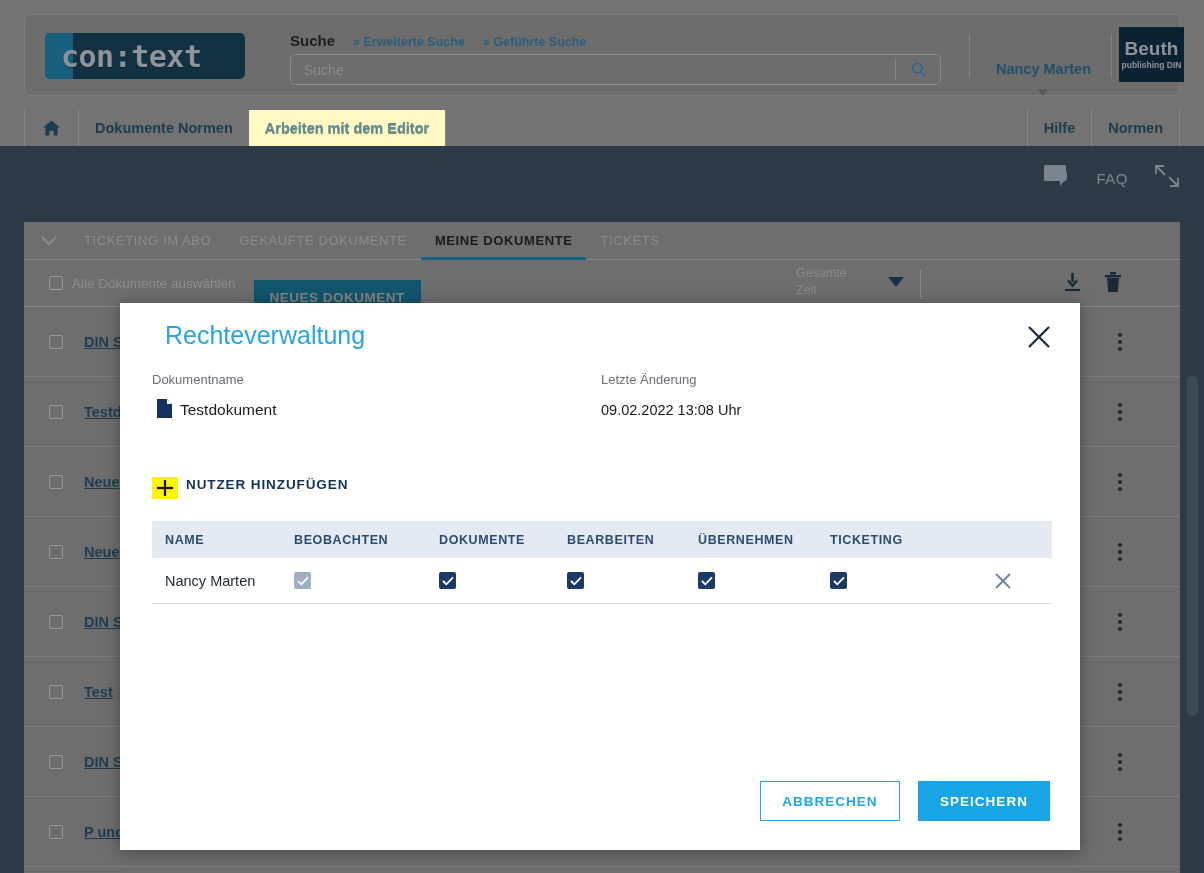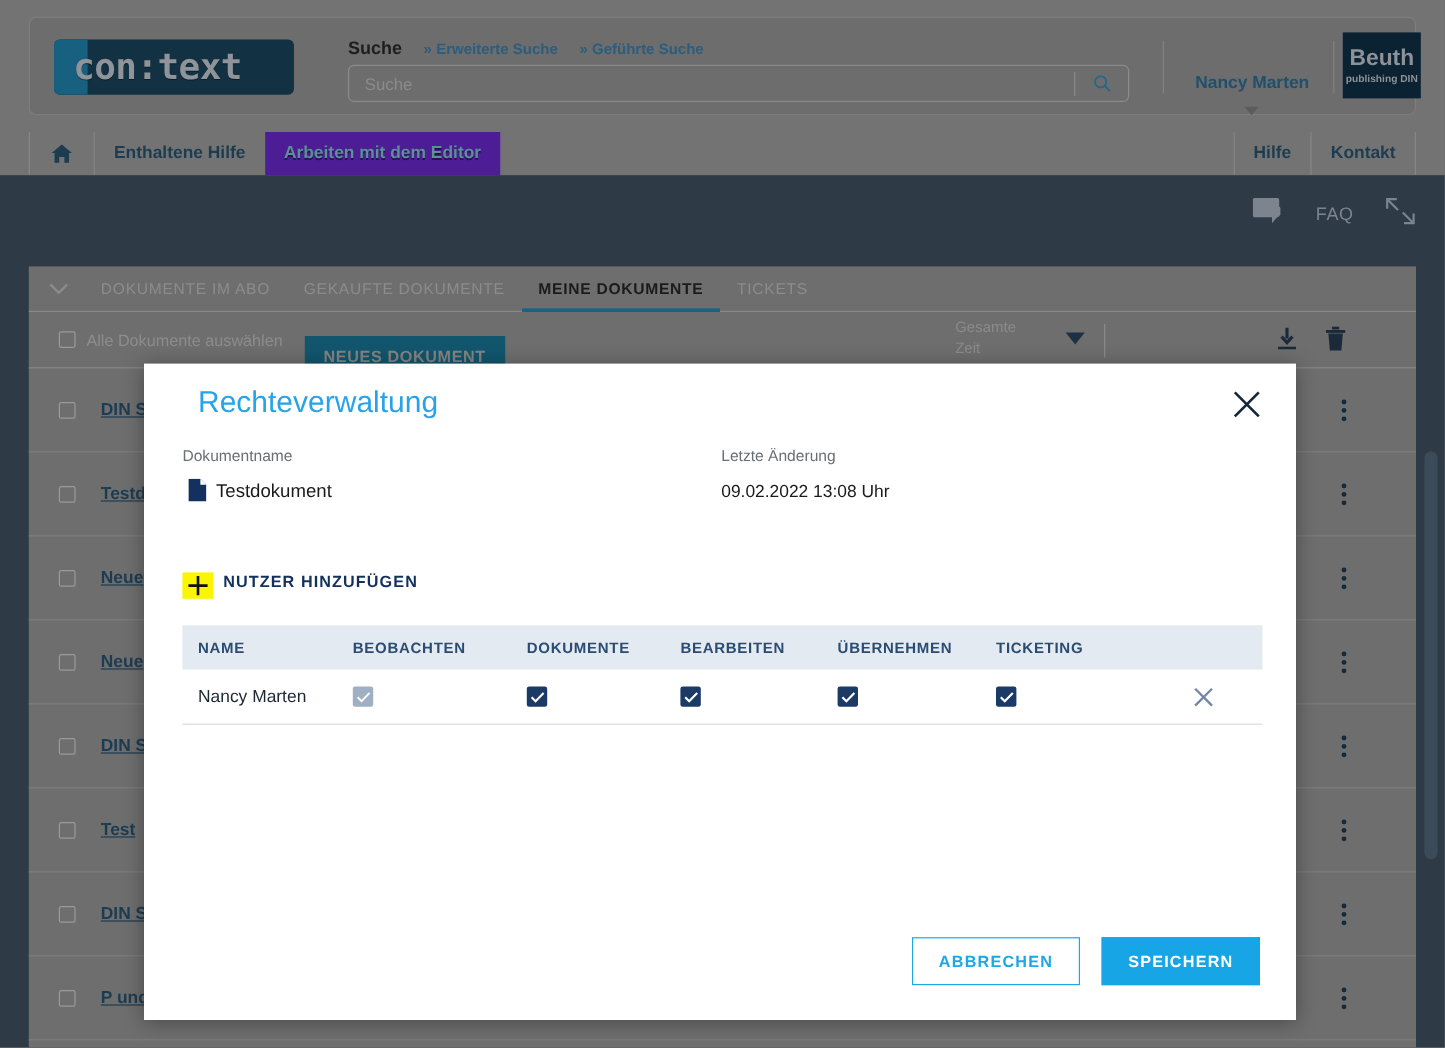--- a/index.html
+++ b/index.html
@@ -157,21 +157,21 @@
     height: 36px;
     color: #1d3c4f;
     font-size: 14.5px;
     font-weight: 700;
     border-left: 1px solid #868686;
     cursor: pointer;
     white-space: nowrap;
   }
   .nav-item:last-child { border-right: 1px solid #868686; }
   .nav-item.active {
-    background: #4c1d95;
+    background: #fef9c3;
     color: #5c8f98;
     text-shadow: 0 1px 0 rgba(0,0,0,.45);
     border-left: 0;
   }
   .nav-item.home { padding: 0 18px; }
 
   
   .dark-area {
     position: absolute;
     left: 0; top: 146px;
@@ -500,26 +500,26 @@
       </div>
     </div>
 
     <div class="navbar">
       <div class="nav-left">
         <div class="nav-item home">
           <svg width="17" height="16" viewBox="0 0 18 16">
             <path d="M9 0L0 7.5h2.6V16h4.1v-5h4.6v5h4.1V7.5H18z" fill="#1d3c4f"></path>
           </svg>
         </div>
-        <div class="nav-item">Enthaltene Hilfe</div>
+        <div class="nav-item">Dokumente Normen</div>
         <div class="nav-item active">Arbeiten mit dem Editor</div>
       </div>
       <div class="nav-right">
         <div class="nav-item">Hilfe</div>
-        <div class="nav-item">Kontakt</div>
+        <div class="nav-item">Normen</div>
       </div>
     </div>
 
     <div class="dark-area">
 
       <div class="toolbar-row">
         <span>
           <svg width="26" height="22" viewBox="0 0 26 22">
             <rect x="0" y="0" width="22" height="16" rx="1.5" fill="#7c858e"></rect>
             <rect x="14" y="7" width="9" height="8" rx="1.5" fill="#7c858e"></rect>
@@ -538,21 +538,21 @@
       </div>
 
       <div class="panel">
 
         <div class="tabbar">
           <span class="tab-chevron">
             <svg width="16" height="10" viewBox="0 0 16 10">
               <path d="M1 1 L8 8 L15 1" fill="none" stroke="#8b8b8b" stroke-width="2"></path>
             </svg>
           </span>
-          <div class="tab">DOKUMENTE IM ABO</div>
+          <div class="tab">TICKETING IM ABO</div>
           <div class="tab">GEKAUFTE DOKUMENTE</div>
           <div class="tab active">MEINE DOKUMENTE</div>
           <div class="tab">TICKETS</div>
         </div>
 
         <div class="actionbar">
           <span class="cb-sq"></span>
           <span class="select-all-label">Alle Dokumente auswählen</span>
           <button class="new-doc-btn">NEUES DOKUMENT</button>
 

